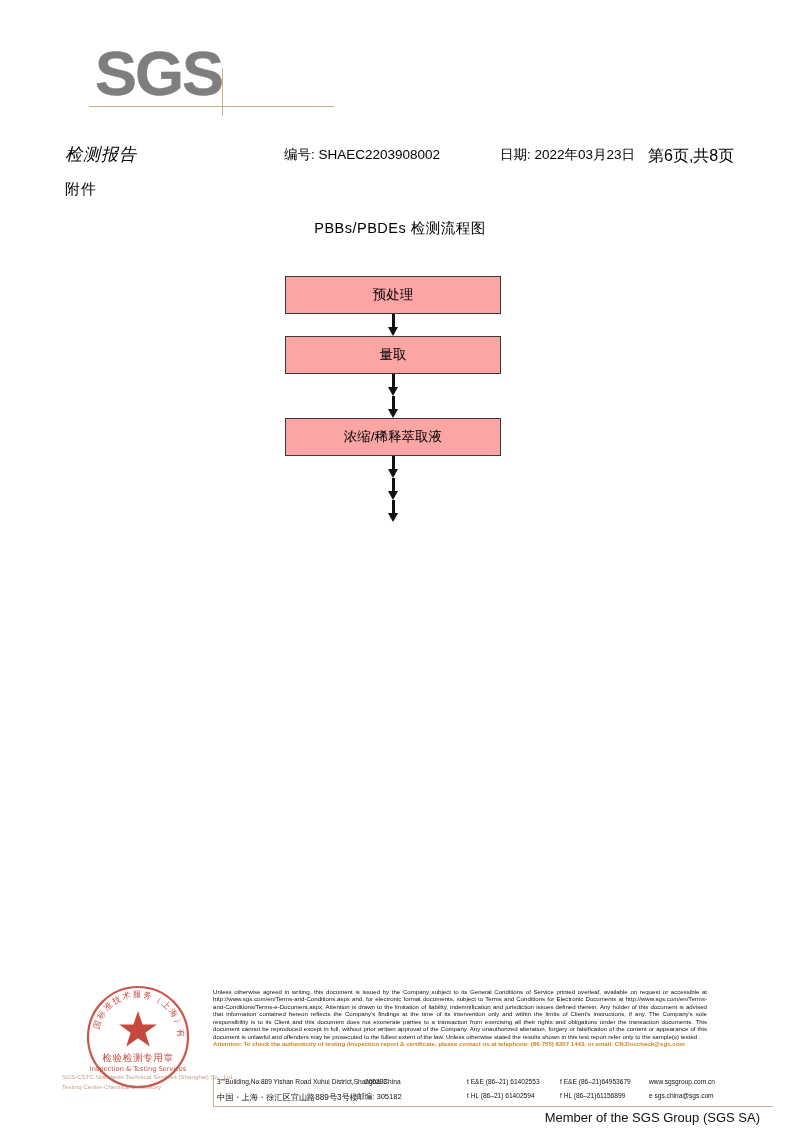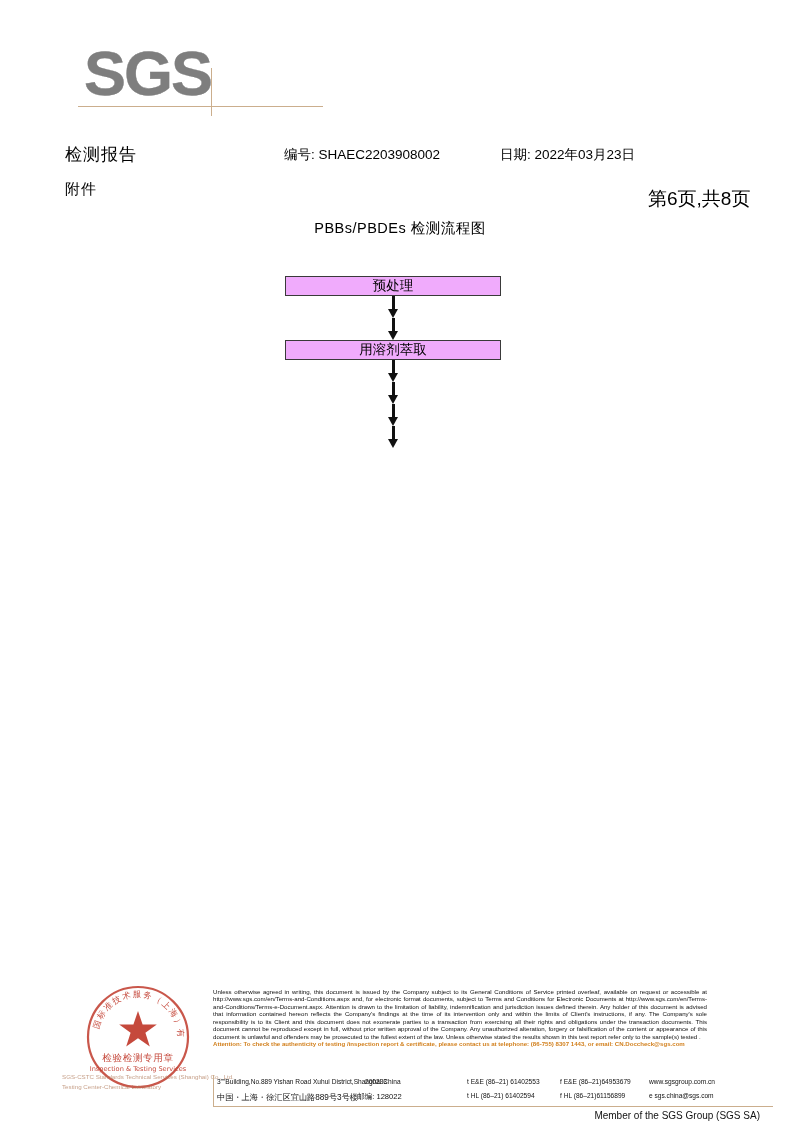--- a/index.html
+++ b/index.html
@@ -12,21 +12,21 @@
     height: 1131px;
     position: relative;
     font-family: "Liberation Sans", "DejaVu Sans", sans-serif;
     color: #000;
     overflow: hidden;
   }
 
   
   .logo-block {
     position: absolute;
-    left: 84px;
+    left: 95px;
     top: 38px;
     width: 250px;
     height: 80px;
   }
   .logo-text {
     position: absolute;
     left: 0px;
     top: 0px;
     font-family: "Liberation Sans", "DejaVu Sans", sans-serif;
     font-weight: bold;
@@ -58,20 +58,21 @@
     position: absolute;
     font-size: 14.5px;
     color: #000;
     white-space: nowrap;
   }
   .hdr-title {
     left: 65px;
     top: 143px;
     font-size: 17px;
     letter-spacing: 1px;
+    font-style: italic;
   }
   .hdr-attach {
     left: 65px;
     top: 180px;
     font-size: 15px;
     letter-spacing: 1px;
   }
   .hdr-no {
     left: 284px;
     top: 146px;
@@ -79,22 +80,21 @@
   }
   .hdr-date {
     left: 500px;
     top: 146px;
     font-size: 13.5px;
     text-align: right;
   }
   .hdr-page {
     left: 648px;
     top: 146px;
-    font-size: 19px;
-    margin-top: 40px;
+    font-size: 16px;
   }
 
   
   .flow-title {
     position: absolute;
     left: 0;
     top: 219px;
     width: 800px;
     text-align: center;
     font-size: 14.5px;
@@ -102,23 +102,23 @@
     letter-spacing: 0.5px;
   }
   .flow {
     position: absolute;
     left: 285px;
     top: 276px;
     width: 218px;
   }
   .flow-box {
     width: 216px;
-    height: 20px;
+    height: 38px;
     border: 1px solid #3a3a3a;
-    background: #f0abfc;
+    background: #fca5a5;
     display: flex;
     align-items: center;
     justify-content: center;
     font-size: 13.5px;
     color: #000;
     box-sizing: border-box;
   }
   .flow-arrow {
     width: 216px;
     height: 22px;
@@ -227,21 +227,21 @@
     width: 560px;
     height: 1px;
     background: #cbae8d;
   }
   .member {
     position: absolute;
     left: 0;
     top: 1110px;
     width: 760px;
     text-align: right;
-    font-size: 10px;
+    font-size: 13px;
     color: #111;
   }
 </style>
 </head>
 <body>
 
 <div class="logo-block">
   <div class="logo-text">SGS</div>
   <div class="logo-rule-h"></div>
   <div class="logo-rule-v"></div>
@@ -254,29 +254,30 @@
 <div class="hdr hdr-page">第6页,共8页</div>
 
 <div class="flow-title">PBBs/PBDEs 检测流程图</div>
 
 <div class="flow">
   <div class="flow-box">预处理</div>
   <div class="flow-arrow">
       <span class="shaft"></span>
       <span class="head"></span>
     </div>
-  <div class="flow-arrow">
-      <span class="shaft"></span>
-      <span class="head"></span>
-    </div>
-  <div class="flow-box">用溶剂萃取</div>
-  <div class="flow-arrow">
-      <span class="shaft"></span>
-      <span class="head"></span>
-    </div>
+  <div class="flow-box">量取</div>
+  <div class="flow-arrow">
+      <span class="shaft"></span>
+      <span class="head"></span>
+    </div>
+  <div class="flow-arrow">
+      <span class="shaft"></span>
+      <span class="head"></span>
+    </div>
+  <div class="flow-box">浓缩/稀释萃取液</div>
   <div class="flow-arrow">
       <span class="shaft"></span>
       <span class="head"></span>
     </div>
   <div class="flow-arrow">
       <span class="shaft"></span>
       <span class="head"></span>
     </div>
   <div class="flow-arrow">
       <span class="shaft"></span>
@@ -310,21 +311,21 @@
   <div class="addr-vrule"></div>
   <div class="addr-row r1">
     <span class="c-addr">3""Building,No.889 Yishan Road Xuhui District,Shanghai China</span>
     <span class="c-zip">200233</span>
     <span class="c-tel1">t E&amp;E (86–21) 61402553</span>
     <span class="c-tel2">f E&amp;E (86–21)64953679</span>
     <span class="c-web">www.sgsgroup.com.cn</span>
   </div>
   <div class="addr-row r2">
     <span class="c-addr">中国・上海・徐汇区宜山路889号3号楼</span>
-    <span class="c-zip">邮编: 128022</span>
+    <span class="c-zip">邮编: 305182</span>
     <span class="c-tel1">t HL (86–21) 61402594</span>
     <span class="c-tel2">f HL (86–21)61156899</span>
     <span class="c-web">e  sgs.china@sgs.com</span>
   </div>
 </div>
 
 <div class="footer-rule"></div>
 <div class="member">Member of the SGS Group (SGS SA)</div>
 
 </body></html>

